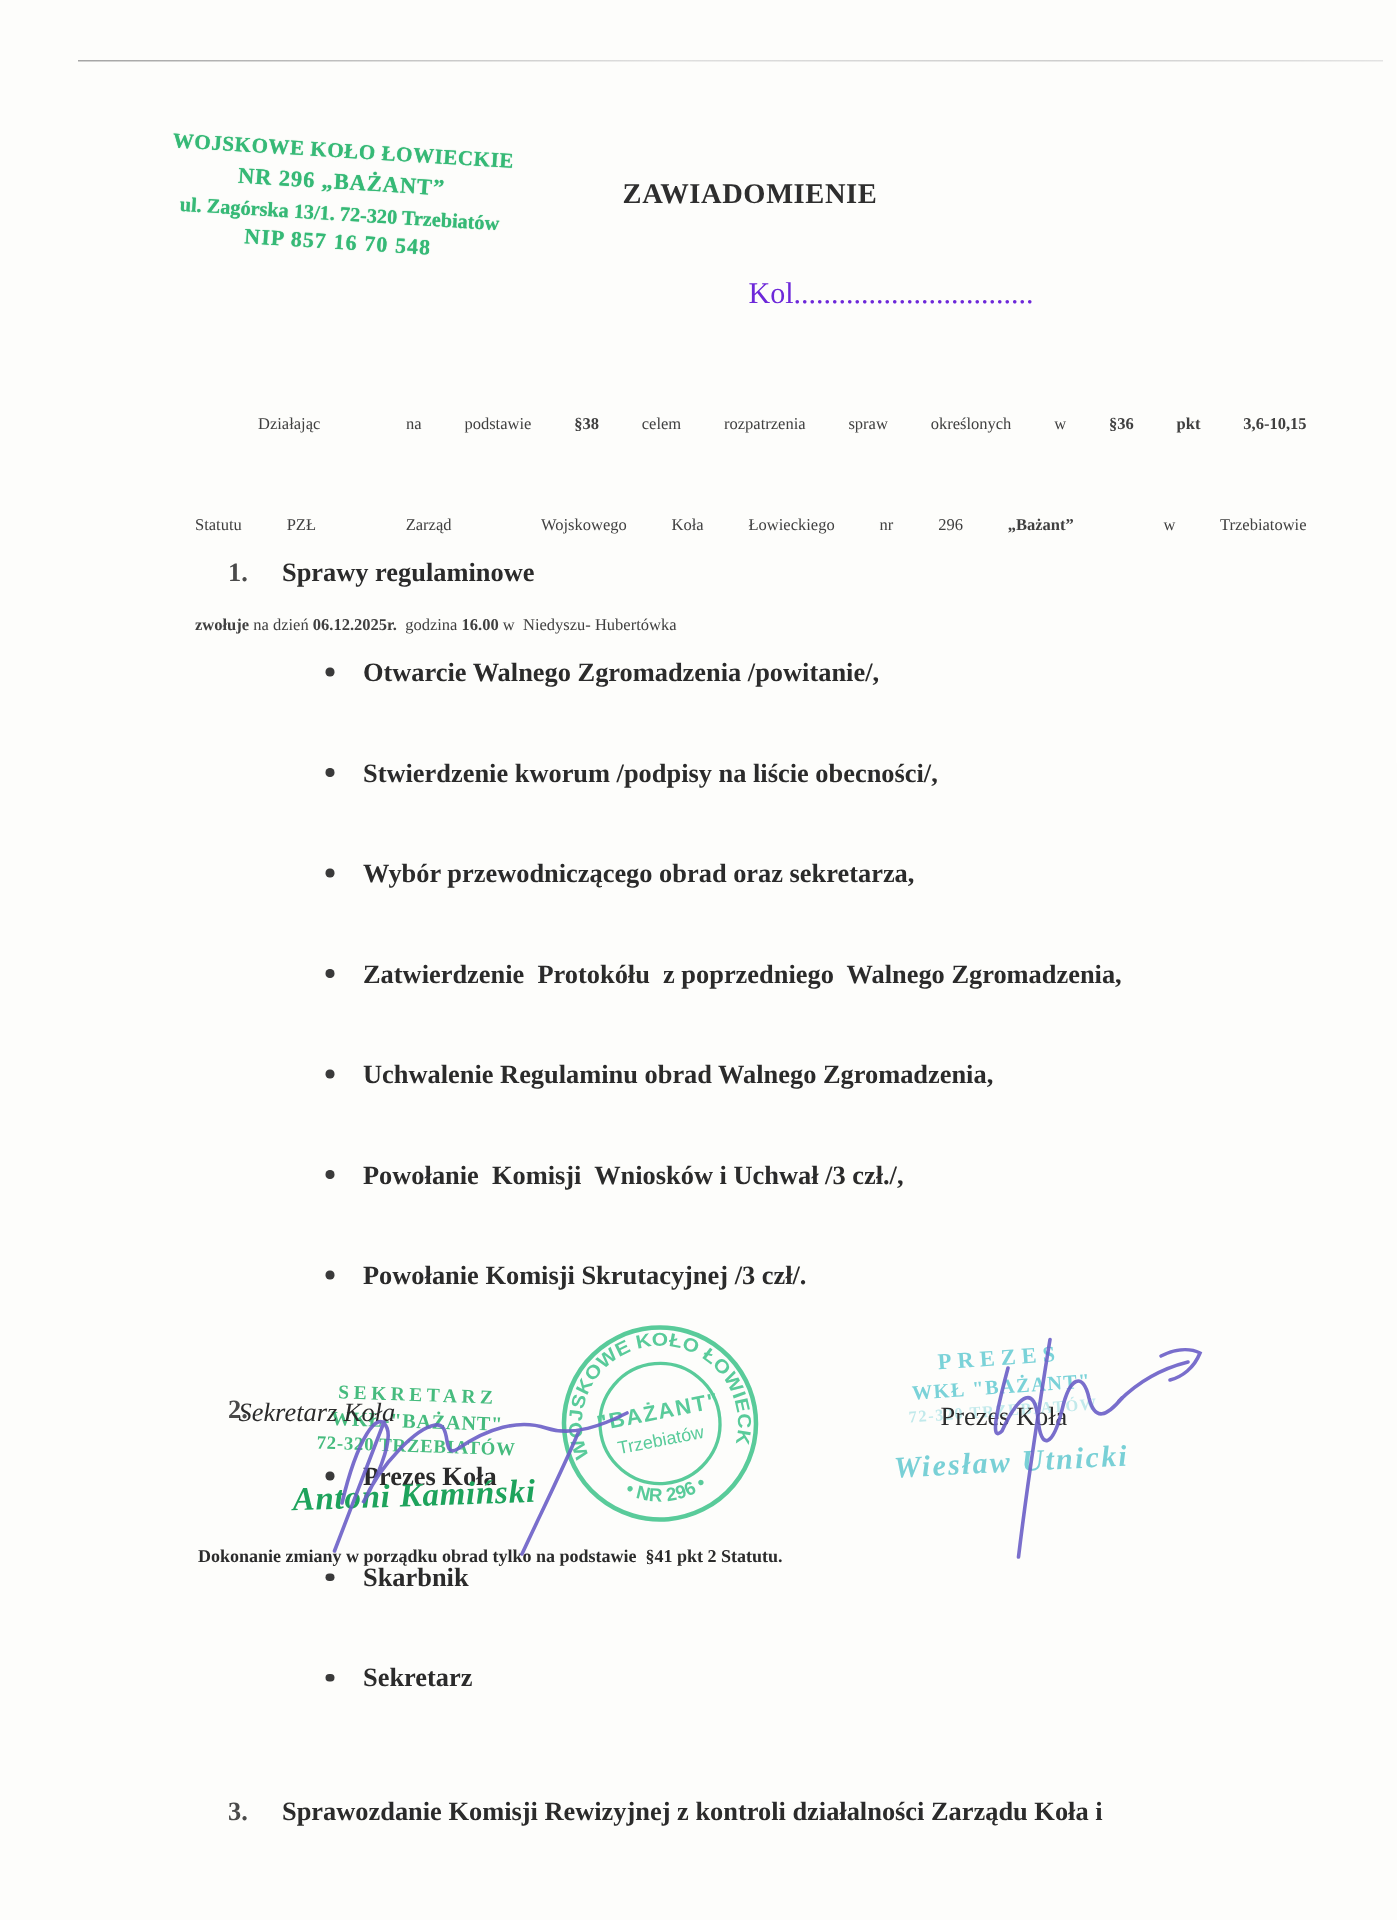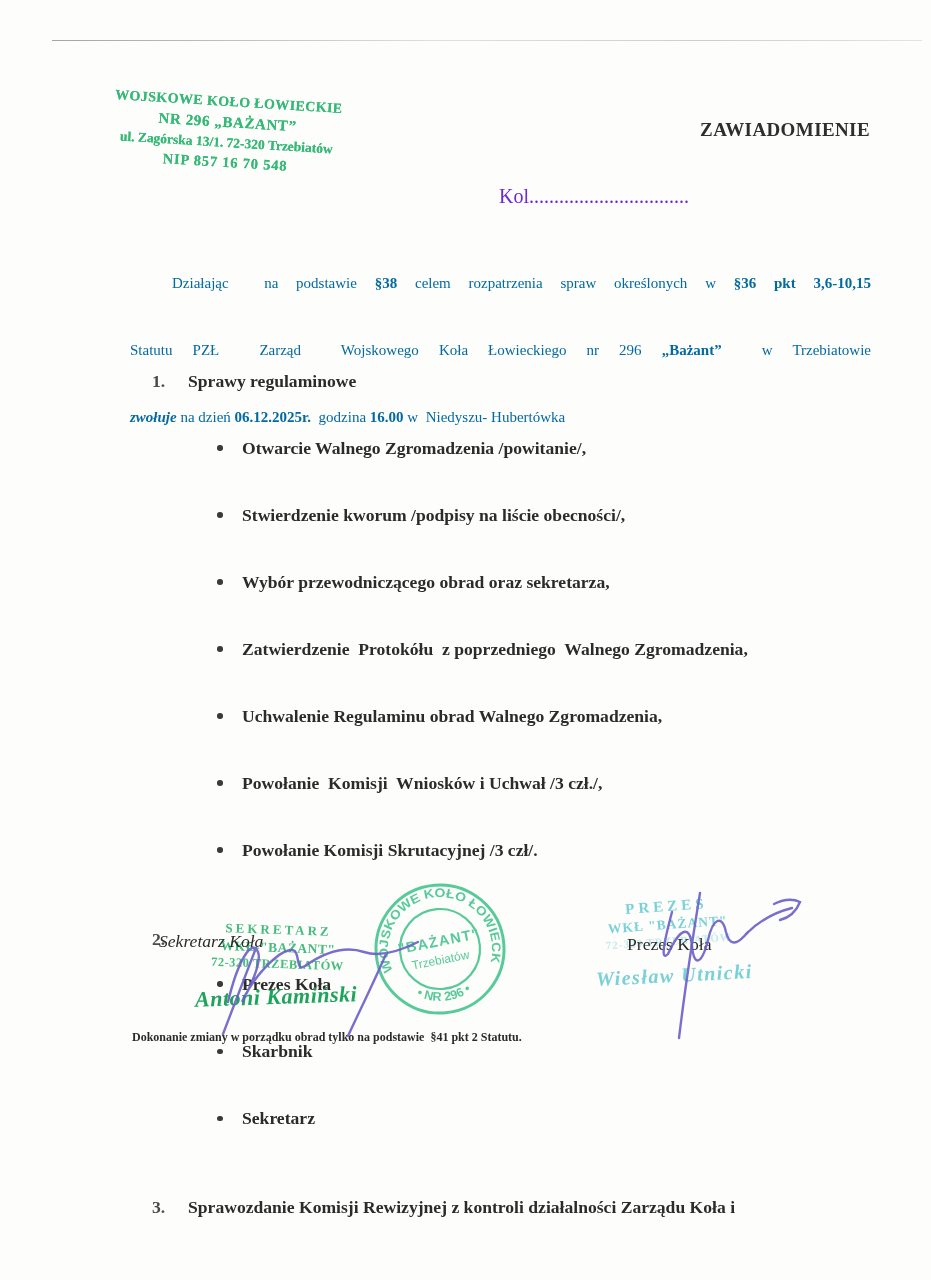--- a/index.html
+++ b/index.html
@@ -11,28 +11,28 @@
   .scan-line{position:absolute;left:52px;top:40px;width:870px;height:1px;
     background:linear-gradient(90deg,#8f8f8f,#d8d8d8 45%,#c2c2c2 75%,#dddddd);opacity:.8;}
   
   .hdr-stamp{position:absolute;left:106px;top:92px;width:242px;text-align:center;
     color:#28b46c;font-weight:bold;line-height:1.42;transform:rotate(3.5deg);
     opacity:.93;text-shadow:0 0 .6px #2db873;}
   .hs1{font-size:14px;letter-spacing:.4px;}
   .hs2{font-size:15px;letter-spacing:.6px;}
   .hs3{font-size:13.5px;}
   .hs4{font-size:14.5px;letter-spacing:.8px;}
-  .title{position:absolute;left:130px;top:119px;width:740px;text-align:right;
+  .title{position:absolute;left:130px;top:119px;width:740px;text-align:center;
     font-weight:bold;font-size:19px;letter-spacing:.4px;color:#2e2e2e;}
   .kol{position:absolute;left:499px;top:185px;font-size:20px;color:#6d28d9;}
-  .intro{position:absolute;left:130px;top:227px;width:741px;font-size:15px;
-    line-height:22.4px;white-space:pre-wrap;color:#0369a1;}
+  .intro{position:absolute;left:130px;top:227px;width:741px;font-size:11px;
+    line-height:22.4px;white-space:pre-wrap;color:#404040;}
   .intro .ind{text-indent:42px;}
   .just{text-align:justify;text-align-last:justify;}
-  b.it{font-style:italic;}
+  b.it{}
   .agenda{position:absolute;left:130px;top:325px;width:745px;font-size:17.6px;
     line-height:22.35px;white-space:pre-wrap;color:#2b2b2b;}
   .item{position:relative;padding-left:58px;font-weight:bold;}
   .item .num{position:absolute;left:22px;color:#4a4a4a;}
   .brow{position:relative;padding-left:112px;font-weight:bold;}
   .brow .dot{position:absolute;left:87px;top:8.5px;width:5.5px;height:5.5px;
     background:#3a3a3a;border-radius:50%;}
   
   .sig-label{position:absolute;font-size:17.6px;color:#2b2b2b;z-index:4;}
   .sig-label.left{left:159px;top:931px;font-style:italic;}

